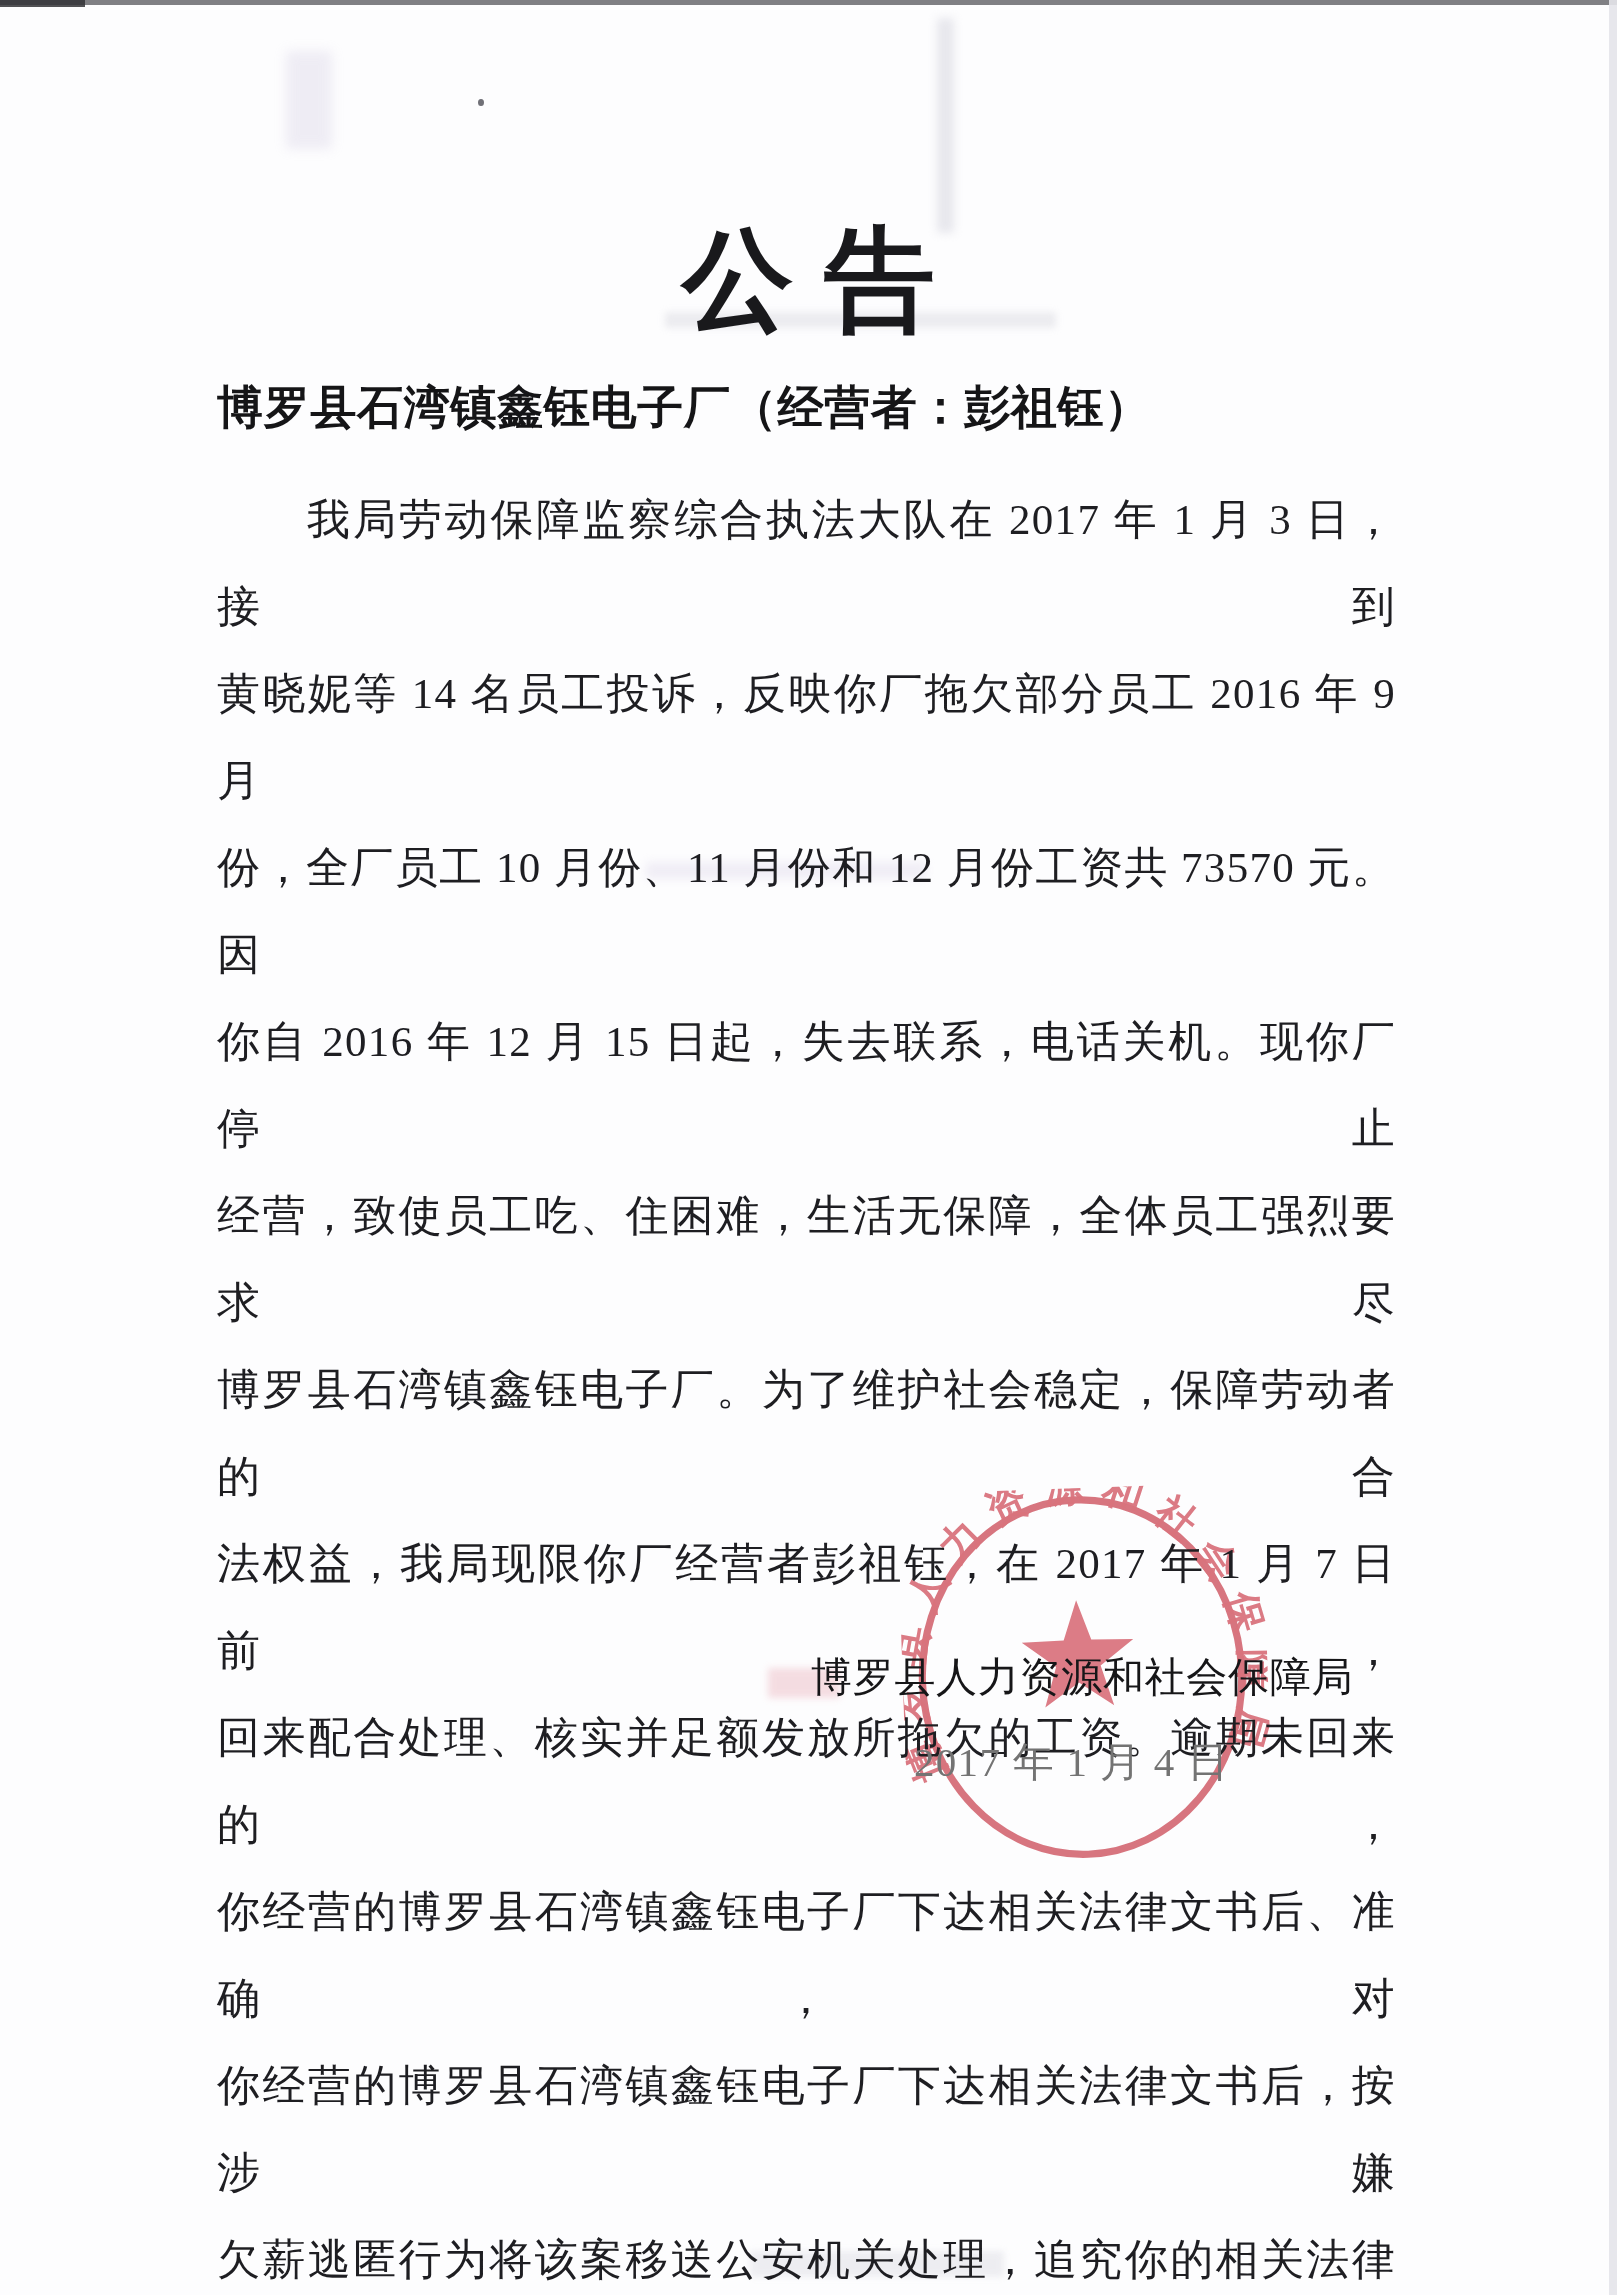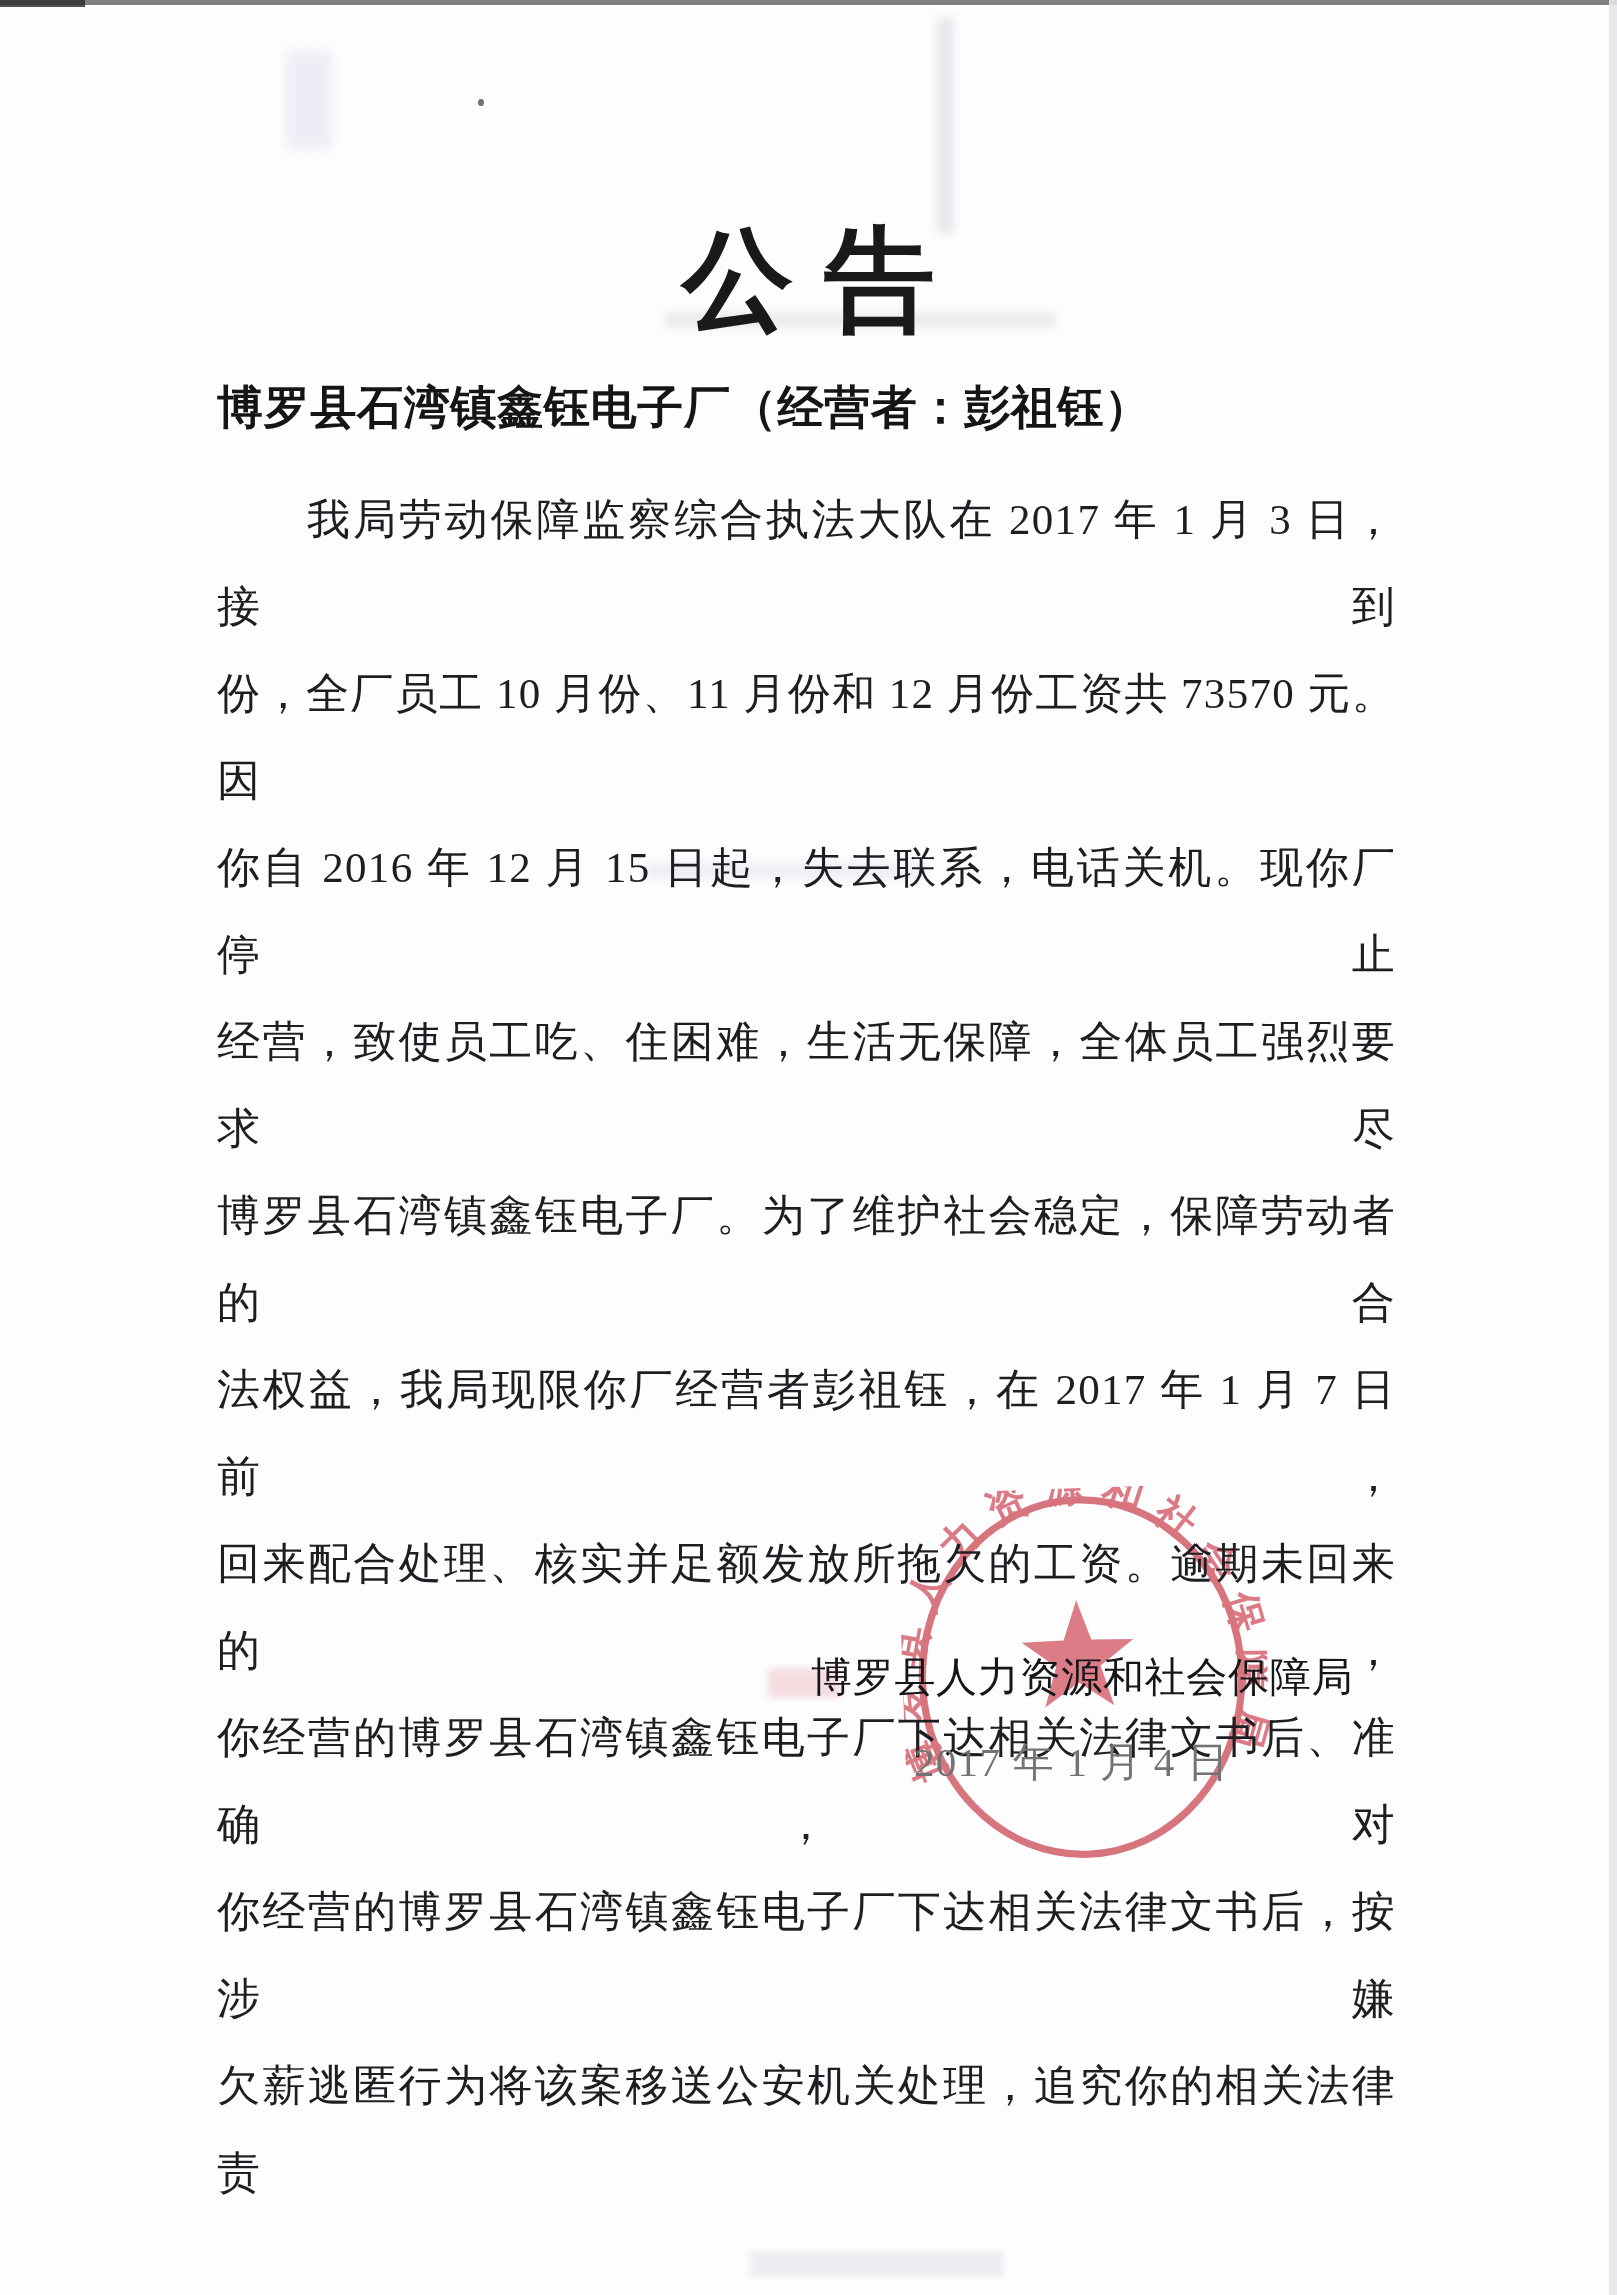--- a/index.html
+++ b/index.html
@@ -81,20 +81,21 @@
   <div class="artifact a-sealsmear"></div>
   <div class="artifact a-botsmudge"></div>
   <div class="artifact a-redge"></div>
 
   <div class="doc-title">公告</div>
 
   <div class="doc-heading">博罗县石湾镇鑫钰电子厂（经营者：彭祖钰）</div>
 
   <div class="doc-body">
     <div class="body-line fill indent">我局劳动保障监察综合执法大队在 2017 年 1 月 3 日，接到</div>
+    <div class="body-line fill">黄晓妮等 14 名员工投诉，反映你厂拖欠部分员工 2016 年 9 月</div>
     <div class="body-line fill">份，全厂员工 10 月份、11 月份和 12 月份工资共 73570 元。因</div>
     <div class="body-line fill">你自 2016 年 12 月 15 日起，失去联系，电话关机。现你厂停止</div>
     <div class="body-line fill">经营，致使员工吃、住困难，生活无保障，全体员工强烈要求尽</div>
     <div class="body-line fill">博罗县石湾镇鑫钰电子厂。为了维护社会稳定，保障劳动者的合</div>
     <div class="body-line fill">法权益，我局现限你厂经营者彭祖钰，在 2017 年 1 月 7 日前，</div>
     <div class="body-line fill">回来配合处理、核实并足额发放所拖欠的工资。逾期未回来的，</div>
     <div class="body-line fill">你经营的博罗县石湾镇鑫钰电子厂下达相关法律文书后、准确，对</div>
     <div class="body-line fill">你经营的博罗县石湾镇鑫钰电子厂下达相关法律文书后，按涉嫌</div>
     <div class="body-line fill">欠薪逃匿行为将该案移送公安机关处理，追究你的相关法律责</div>
 

